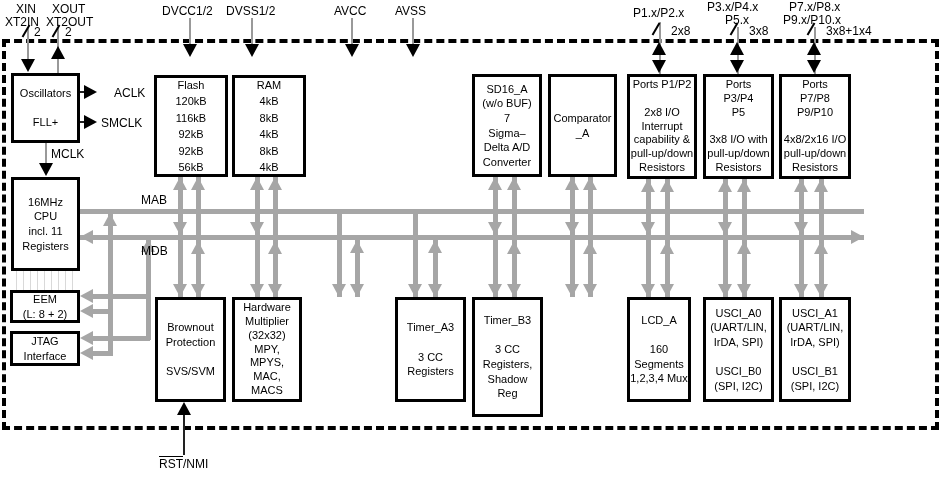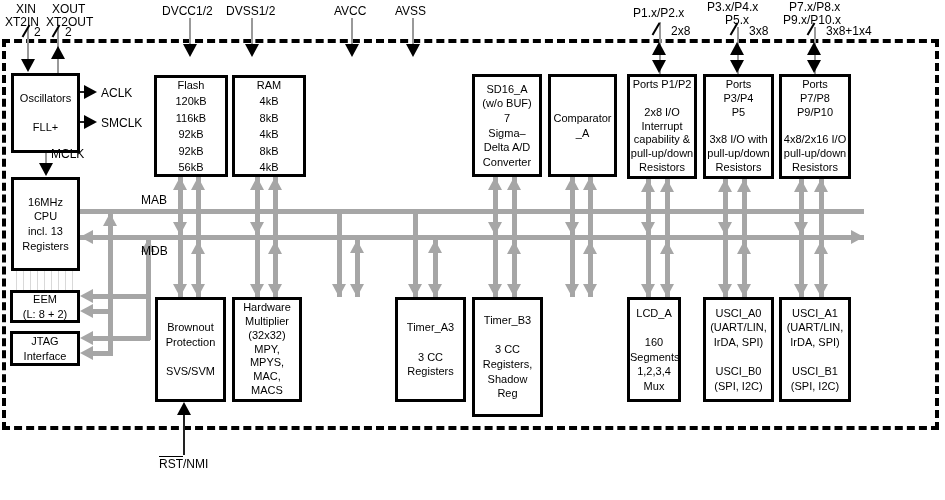--- a/index.html
+++ b/index.html
@@ -176,21 +176,21 @@
   <span class="lbl" style="left:789px;top:0px">P7.x/P8.x</span>
   <span class="lbl" style="left:783px;top:13px">P9.x/P10.x</span>
   <div class="tl" style="left:814px;top:27px;width:2px;height:47px"></div>
   <div class="ar ar-up k" style="left:807px;top:42px"></div>
   <div class="ar ar-down k" style="left:807px;top:60px"></div>
   <div class="slash" style="left:804px;top:28px"></div>
   <span class="lbl" style="left:826px;top:24px">3x8+1x4</span>
 
   <div class="tl blk" style="left:80px;top:91px;width:5px;height:2px"></div>
   <div class="ar ar-right k" style="left:84px;top:85px"></div>
-  <span class="lbl" style="left:101px;top:86px">ACLK</span>
+  <span class="lbl" style="left:114px;top:86px">ACLK</span>
   <div class="tl blk" style="left:80px;top:121px;width:5px;height:2px"></div>
   <div class="ar ar-right k" style="left:84px;top:115px"></div>
   <span class="lbl" style="left:101px;top:116px">SMCLK</span>
   <div class="tl" style="left:45px;top:143px;width:2px;height:21px"></div>
   <div class="ar ar-down k" style="left:39px;top:163px"></div>
   <span class="lbl" style="left:51px;top:147px">MCLK</span>
 
   <div class="comb" style="left:16px;top:271px;width:1px;height:19px"></div>
   <div class="comb" style="left:23px;top:271px;width:1px;height:19px"></div>
   <div class="comb" style="left:30px;top:271px;width:1px;height:19px"></div>
@@ -198,29 +198,29 @@
   <div class="comb" style="left:44px;top:271px;width:1px;height:19px"></div>
   <div class="comb" style="left:51px;top:271px;width:1px;height:19px"></div>
   <div class="comb" style="left:58px;top:271px;width:1px;height:19px"></div>
   <div class="comb" style="left:65px;top:271px;width:1px;height:19px"></div>
   <div class="comb" style="left:72px;top:271px;width:1px;height:19px"></div>
 
   <div class="tl blk" style="left:183px;top:414px;width:2px;height:41px"></div>
   <div class="ar ar-up k" style="left:177px;top:402px"></div>
   <span class="lbl" style="left:159px;top:457px"><span class="ov">RST</span><span>/NMI</span></span>
 
-  <div class="box" style="left:11px;top:73px;width:69px;height:80px">
+  <div class="box" style="left:11px;top:73px;width:69px;height:70px">
       <span>Oscillators
 
 FLL+</span>
     </div>
   <div class="box" style="left:11px;top:177px;width:69px;height:94px">
       <span>16MHz
 CPU
-incl. 13
+incl. 11
 Registers</span>
     </div>
   <div class="box" style="left:10px;top:290px;width:70px;height:33px">
       <span>EEM
 (L: 8 + 2)</span>
     </div>
   <div class="box" style="left:10px;top:331px;width:70px;height:35px">
       <span>JTAG
 Interface</span>
     </div>
@@ -303,21 +303,21 @@
 Registers</span>
     </div>
   <div class="box" style="left:472px;top:297px;width:71px;height:120px">
       <span>Timer_B3
 
 3 CC
 Registers,
 Shadow
 Reg</span>
     </div>
-  <div class="box" style="left:627px;top:297px;width:54px;height:105px">
+  <div class="box" style="left:627px;top:297px;width:64px;height:105px">
       <span>LCD_A
 
 160
 Segments
 1,2,3,4 Mux</span>
     </div>
   <div class="box" style="left:703px;top:297px;width:71px;height:105px">
       <span>USCI_A0
 (UART/LIN,
 IrDA, SPI)

